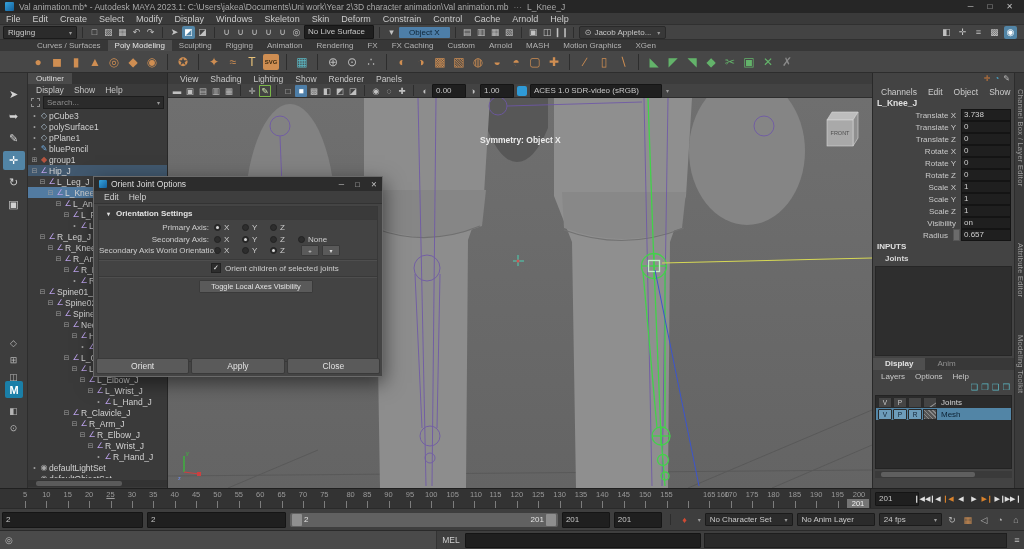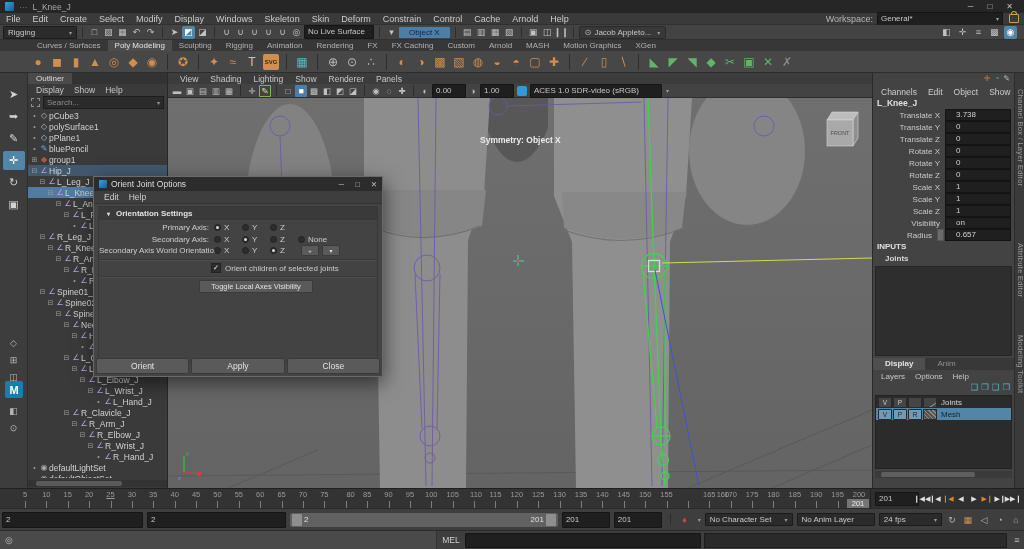--- a/index.html
+++ b/index.html
@@ -119,21 +119,21 @@
   
   #right-panel{left:872px;top:73px;width:142px;height:415px;background:#434343;border-left:1px solid #292929;
                box-sizing:border-box;font-size:8.5px}
   #rp-topicons{height:12px;display:flex;justify-content:flex-end;gap:4px;padding:1px 4px 0 0;font-size:8px}
   #cb-menus{height:12px;display:flex;align-items:center;gap:1px;color:#cdcdcd;padding-left:3px}
   #cb-menus span{padding:0 5px}
   #cb-object{height:11px;font-size:8.5px;color:#e0e0e0;padding-left:4px;font-weight:bold}
   .cb-row{height:12px;display:flex;align-items:center;padding-right:3px}
   .cb-label{flex:1;text-align:right;padding-right:5px;color:#c9c9c9;font-size:8px;white-space:nowrap}
   .cb-field{width:44px;flex:none;background:#1f1f1f;border:1px solid #141414;height:10px;line-height:10px;
-            font-size:8px;color:#cfcfcf;padding:0 10px}
+            font-size:8px;color:#cfcfcf;padding:0 2px}
   .slider-notch{width:5px;height:10px;background:#6b6b6b;border:1px solid #555;flex:none;margin-right:1px}
   #cb-inputs{padding-left:4px;font-weight:bold;color:#e0e0e0;height:12px;line-height:12px;font-size:8px}
   #cb-joints{padding-left:12px;color:#d5d5d5;height:11px;line-height:11px;font-size:8px;font-weight:bold}
   #cb-dark{margin:2px;height:88px;background:#2e2e2e;border:1px solid #262626}
   #layer-tabs{height:12px;display:flex;background:#383838;margin-top:2px}
   .layer-tab{padding:0 12px;line-height:12px;font-size:8px;color:#8f8f8f}
   .layer-tab.active{background:#4f4f4f;color:#e2e2e2;font-weight:bold}
   #layer-menus{height:12px;display:flex;align-items:center;color:#c9c9c9;font-size:8px;padding-left:3px}
   #layer-menus span{padding:0 5px}
   #layer-icons{height:12px;display:flex;justify-content:flex-end;gap:3px;padding-right:4px;font-size:8.5px;color:#5bb8c4}
@@ -180,20 +180,21 @@
   #mel-label{width:28px;text-align:center;color:#cdcdcd;font-size:8.5px}
   #mel-input{width:228px;height:13px}
   #mel-result{flex:1;height:13px;background:#2a2a2a;border:1px solid #1e1e1e;margin:0 3px}
   #script-icon{width:14px;color:#c0c0c0;font-size:9px;text-align:center}
 </style>
 </head>
 <body>
 
 <div id="titlebar" class="abs">
   <span class="maya-badge"></span>
+  <span>Val animation.mb* - Autodesk MAYA 2023.1: C:\Users\jakea\Documents\Uni work\Year 2\3D character animation\Val animation.mb</span>
   <span style="color:#7f7f7f">···</span>
   <span>L_Knee_J</span>
   <span id="win-controls">
     <span>─</span>
     <span>□</span>
     <span>✕</span>
   </span>
 </div>
 
 <div id="menubar" class="abs">
@@ -207,28 +208,20 @@
       <span class="menu-item">Windows</span>
       <span class="menu-item">Skeleton</span>
       <span class="menu-item">Skin</span>
       <span class="menu-item">Deform</span>
       <span class="menu-item">Constrain</span>
       <span class="menu-item">Control</span>
       <span class="menu-item">Cache</span>
       <span class="menu-item">Arnold</span>
       <span class="menu-item">Help</span>
     </span>
-  <span id="workspace">
-    <span>Workspace:</span>
-    <span class="field fx" style="justify-content:space-between">
-      <span>General*</span>
-        <span class="arr">▾</span>
-    </span>
-    <span class="lock"></span>
-  </span>
 </div>
 
 <div id="toolbar" class="abs">
   <span id="toolbar-seq" class="fx" style="gap:1px">
       <span class="dd" style="width: 64px;">
         <span style="flex: 1 1 0%;">Rigging</span>
         <span class="arr">▾</span>
       </span>
       <span class="sep"></span>
       <span class="tb-icon">□</span>

